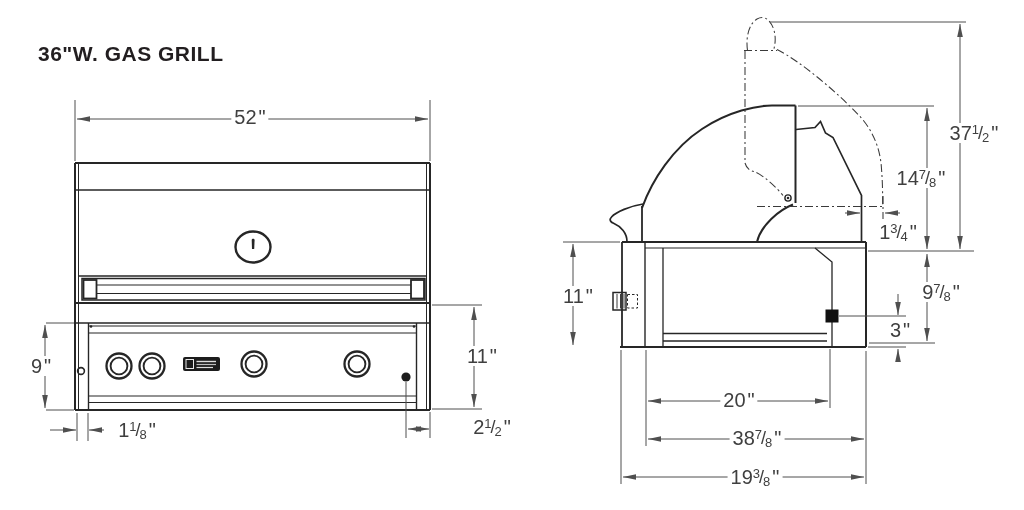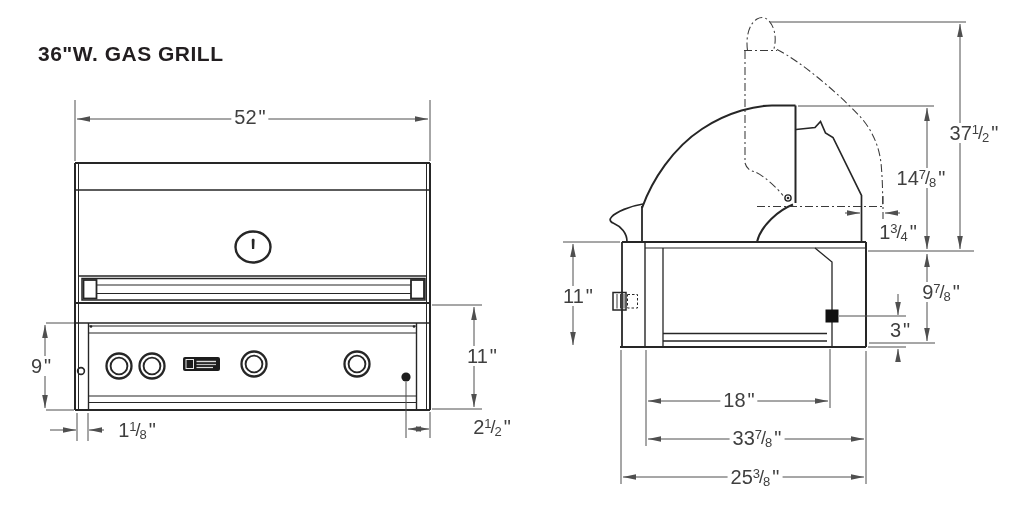--- a/index.html
+++ b/index.html
@@ -203,19 +203,19 @@
 <div class="dim" style="left:921px;top:178px"><span>14</span><span class="fnum">7</span><span class="fsl">/</span><span class="fden">8</span><span class="unit">"</span></div>
 
 <div class="dim" style="left:898px;top:232px"><span>1</span><span class="fnum">3</span><span class="fsl">/</span><span class="fden">4</span><span class="unit">"</span></div>
 
 <div class="dim" style="left:578px;top:296px"><span>11</span><span class="unit">"</span></div>
 
 <div class="dim" style="left:941px;top:292px"><span>9</span><span class="fnum">7</span><span class="fsl">/</span><span class="fden">8</span><span class="unit">"</span></div>
 
 <div class="dim" style="left:900px;top:330px"><span>3</span><span class="unit">"</span></div>
 
-<div class="dim" style="left:739px;top:400px"><span>18</span><span class="unit">"</span></div>
-
-<div class="dim" style="left:757px;top:438px"><span>33</span><span class="fnum">7</span><span class="fsl">/</span><span class="fden">8</span><span class="unit">"</span></div>
-
-<div class="dim" style="left:755px;top:477px"><span>25</span><span class="fnum">3</span><span class="fsl">/</span><span class="fden">8</span><span class="unit">"</span></div>
+<div class="dim" style="left:739px;top:400px"><span>20</span><span class="unit">"</span></div>
+
+<div class="dim" style="left:757px;top:438px"><span>38</span><span class="fnum">7</span><span class="fsl">/</span><span class="fden">8</span><span class="unit">"</span></div>
+
+<div class="dim" style="left:755px;top:477px"><span>19</span><span class="fnum">3</span><span class="fsl">/</span><span class="fden">8</span><span class="unit">"</span></div>
 
 </div>
 
 </body></html>

